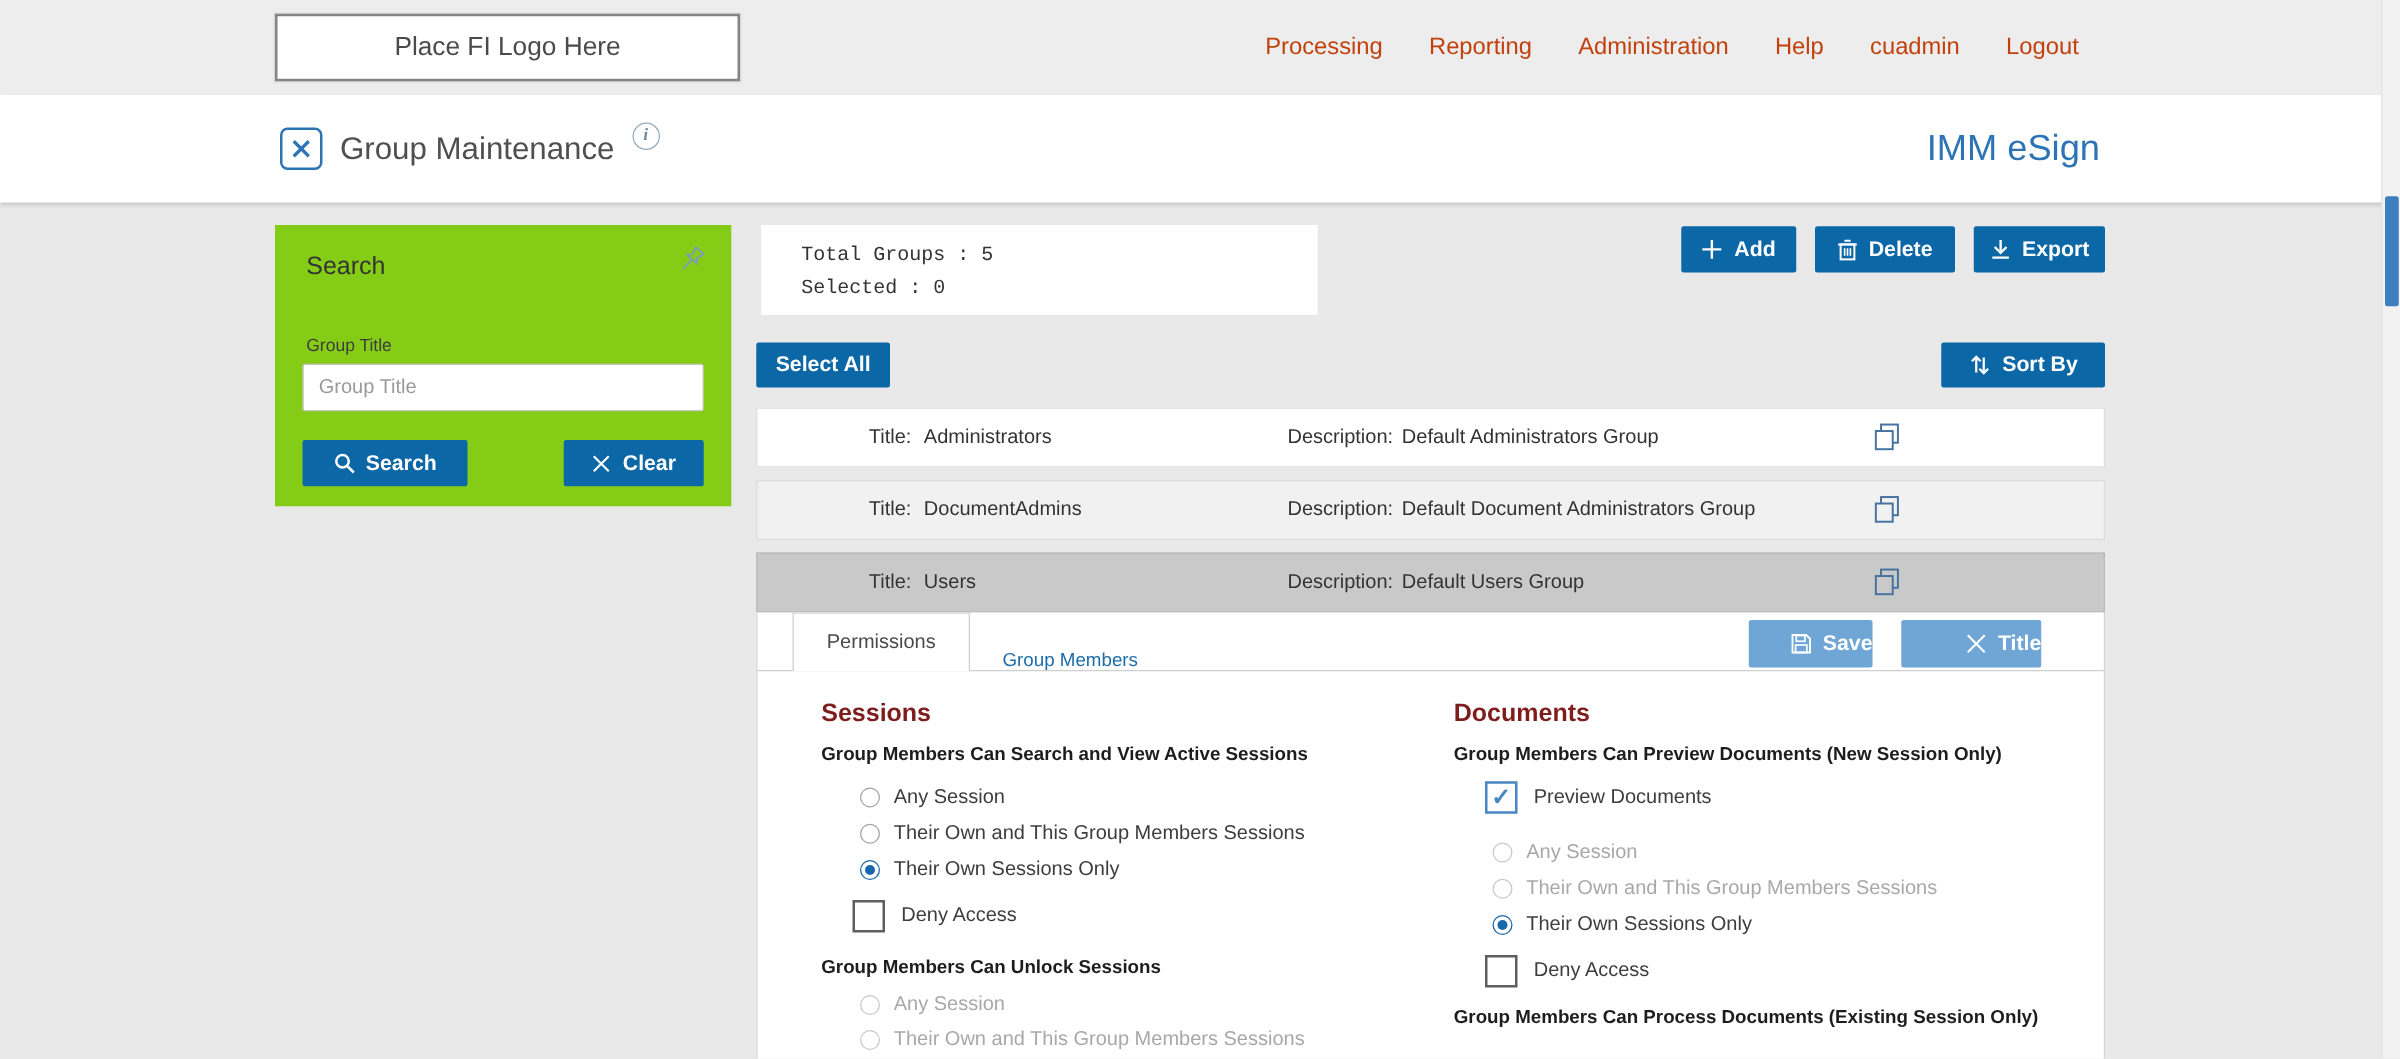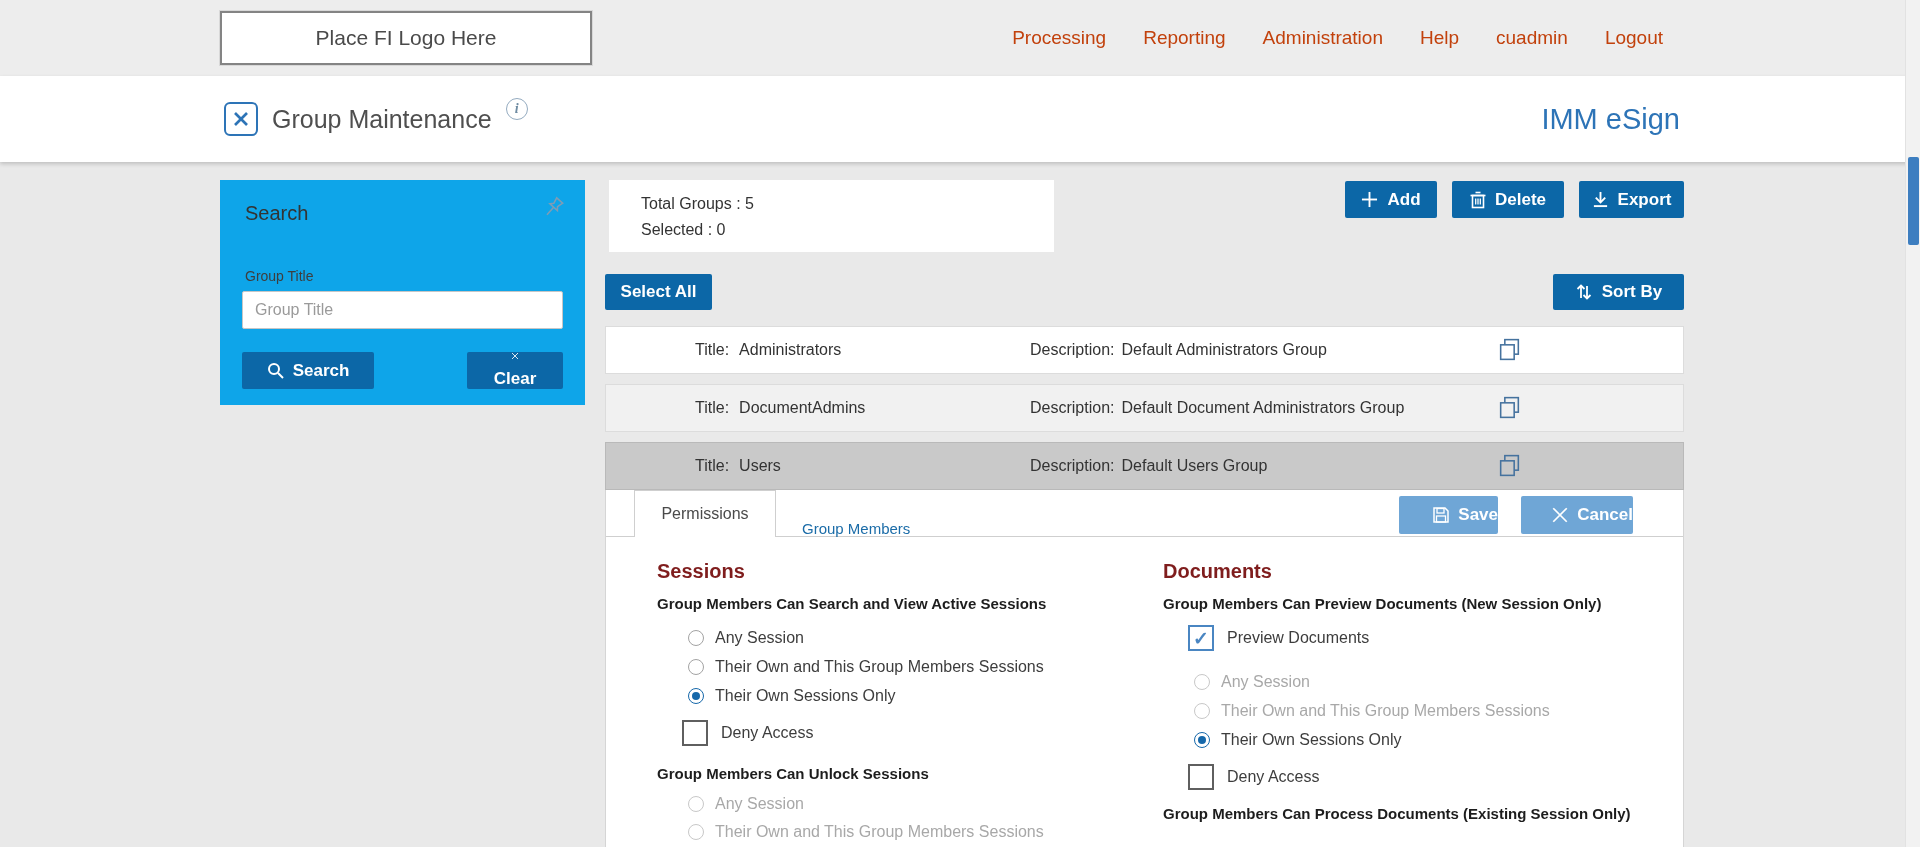--- a/index.html
+++ b/index.html
@@ -30,34 +30,34 @@
 
   
   .btn-blue { background:#0c67a7; color:#fff; font-weight:bold; font-size:17px; border:none; cursor:pointer;
               display:flex; align-items:center; justify-content:center; gap:9px; border-radius:2px;
               font-family:"Liberation Sans",sans-serif; }
   .btn-light { background:#6fa6d6; color:#fff; font-weight:bold; font-size:17px; border:none; cursor:pointer;
                display:flex; align-items:center; justify-content:flex-end; gap:8px; border-radius:2px;
                font-family:"Liberation Sans",sans-serif; }
 
   
-  .search-card { position:absolute; left:220px; top:180px; width:365px; height:225px; background:#0ea5e9; }
+  .search-card { position:absolute; left:220px; top:180px; width:365px; height:225px; background:#84cc16; }
   .search-title { position:absolute; left:25px; top:22px; font-size:20px; color:#333; }
   .pin { position:absolute; right:18px; top:14px; cursor:pointer; }
   .group-title-label { position:absolute; left:25px; top:88px; font-size:14px; color:#3e3e3e; }
   .group-title-input { position:absolute; left:22px; top:111px; width:321px; height:38px; border:1px solid #c6c6c6;
                        border-radius:2px; font-size:16px; padding:0 12px; color:#333;
                        font-family:"Liberation Sans",sans-serif; }
   .group-title-input::placeholder { color:#9a9a9a; }
   .btn-search { position:absolute; left:22px; top:172px; width:132px; height:37px; }
-  .btn-clear  { position:absolute; right:22px; top:172px; width:96px; height:37px;flex-direction:column; }
+  .btn-clear  { position:absolute; right:22px; top:172px; width:112px; height:37px; }
 
   
   .summary { position:absolute; left:609px; top:180px; width:445px; height:72px; background:#fff;
-             padding:11px 0 0 32px; font-size:16px; color:#333; line-height:26px; }
+             padding:11px 0 0 32px; font-size:16px; color:#333; line-height:26px;font-family:Liberation Mono, monospace; }
   .actions { position:absolute; top:181px; right:236px; height:37px; display:flex; gap:15px; }
   .btn-add { width:92px; height:37px; }
   .btn-del { width:112px; height:37px; }
   .btn-export { width:105px; height:37px; }
   .btn-select-all { position:absolute; left:605px; top:274px; width:107px; height:36px; }
   .btn-sort { position:absolute; right:236px; top:274px; width:131px; height:36px; }
 
   
   .grow { position:absolute; left:605px; width:1079px; height:48px; font-size:16px; color:#333; }
   .grow.r1 { top:326px; background:#fff;    border:1px solid #dcdcdc; }
@@ -279,21 +279,21 @@
       <rect x="5" y="2.5" width="7" height="4.5" fill="none" stroke="#fff" stroke-width="1.3"></rect>
       <rect x="4.5" y="10" width="9" height="6" fill="none" stroke="#fff" stroke-width="1.3"></rect>
     </svg>
     <span>Save</span>
   </button>
   <button class="btn-light btn-cancel">
     <svg width="18" height="18" viewBox="0 0 16 16">
       <line x1="2" y1="2" x2="14" y2="14" stroke="#fff" stroke-width="1.5"></line>
       <line x1="14" y1="2" x2="2" y2="14" stroke="#fff" stroke-width="1.5"></line>
     </svg>
-    <span>Cancel</span>
+    <span>Title</span>
   </button>
 
   <div class="col-sessions">
     <div class="sec-heading">Sessions</div>
 
     <div class="perm-label">Group Members Can Search and View Active Sessions</div>
     <div class="opts">
       <div class="opt">
         <span class="radio"></span>
         <span>Any Session</span>

